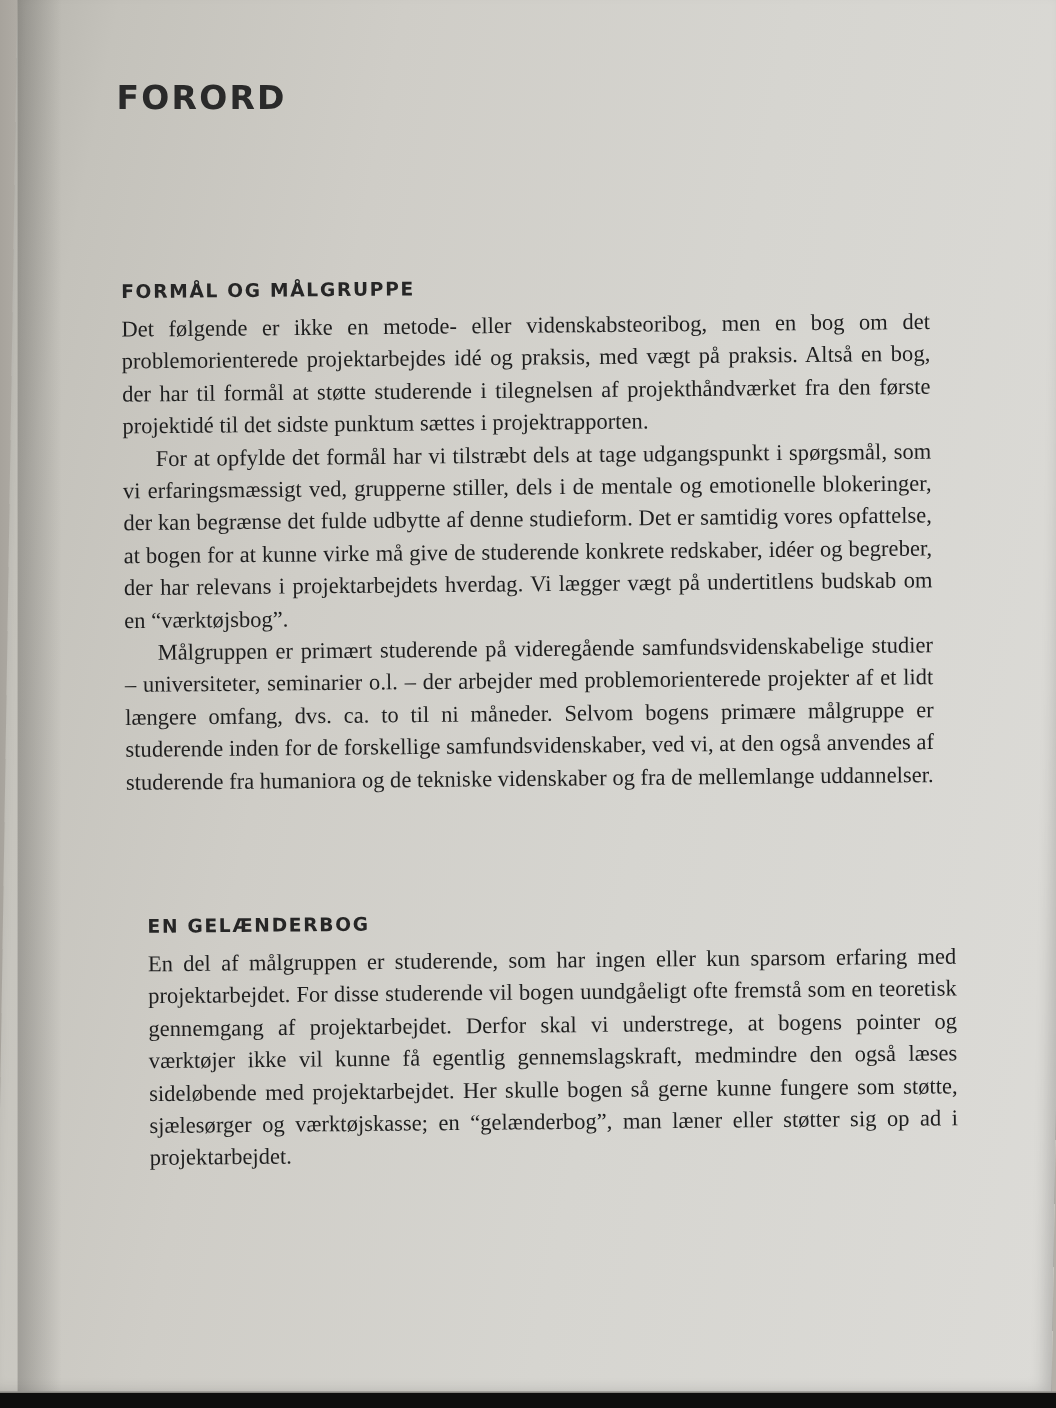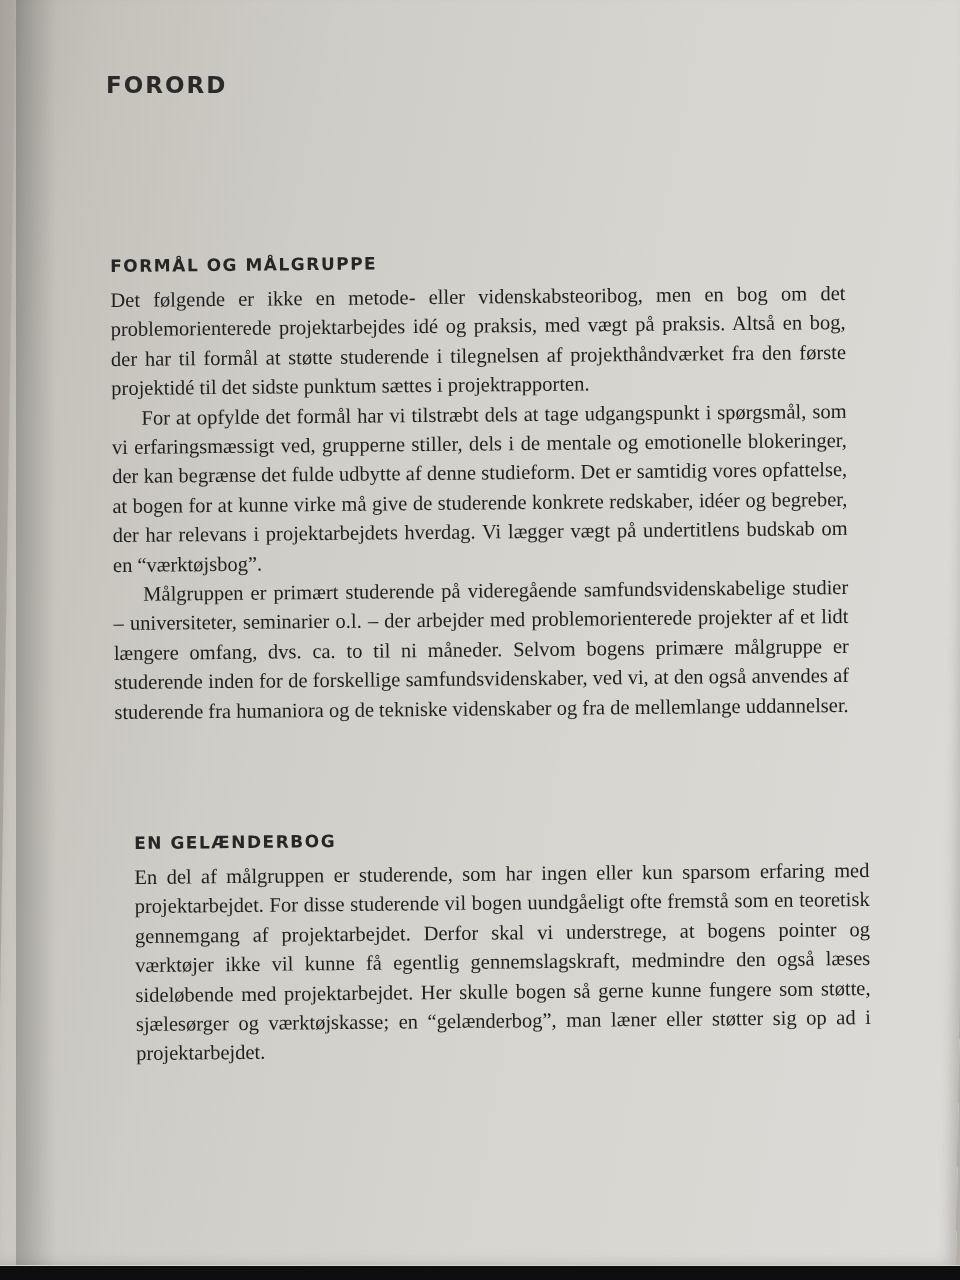--- a/index.html
+++ b/index.html
@@ -51,21 +51,21 @@
       position: absolute;
       left: 0; top: 0;
       width: 960px; height: 1280px;
     }
     .chapter-title {
       position: absolute;
       left: 106px; top: 72px;
       margin: 0;
       font-family: "DejaVu Sans", sans-serif;
       font-weight: bold;
-      font-size: 23px;
+      font-size: 30px;
       letter-spacing: 2px;
       color: #2a2a2a;
     }
     .section {
       position: absolute;
       width: 735px;
       transform: rotate(-0.55deg);
       transform-origin: top left;
       color: #1f1f1f;
     }

